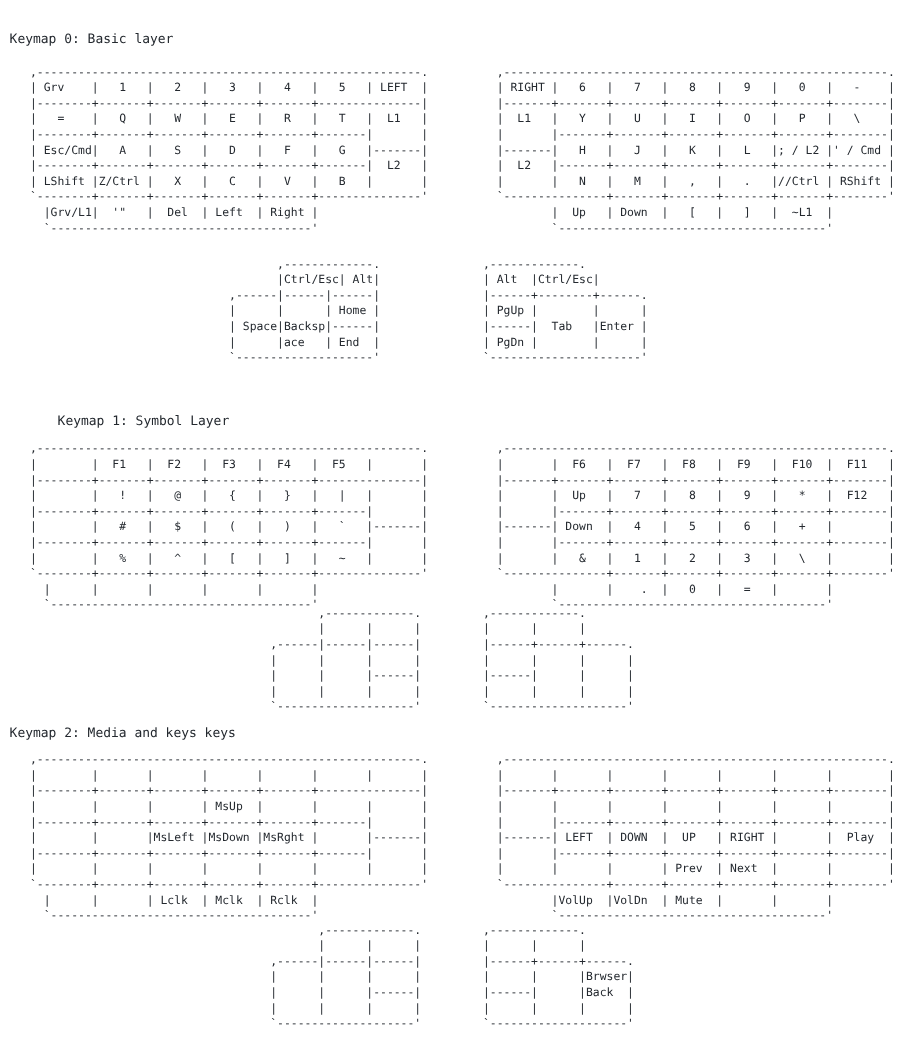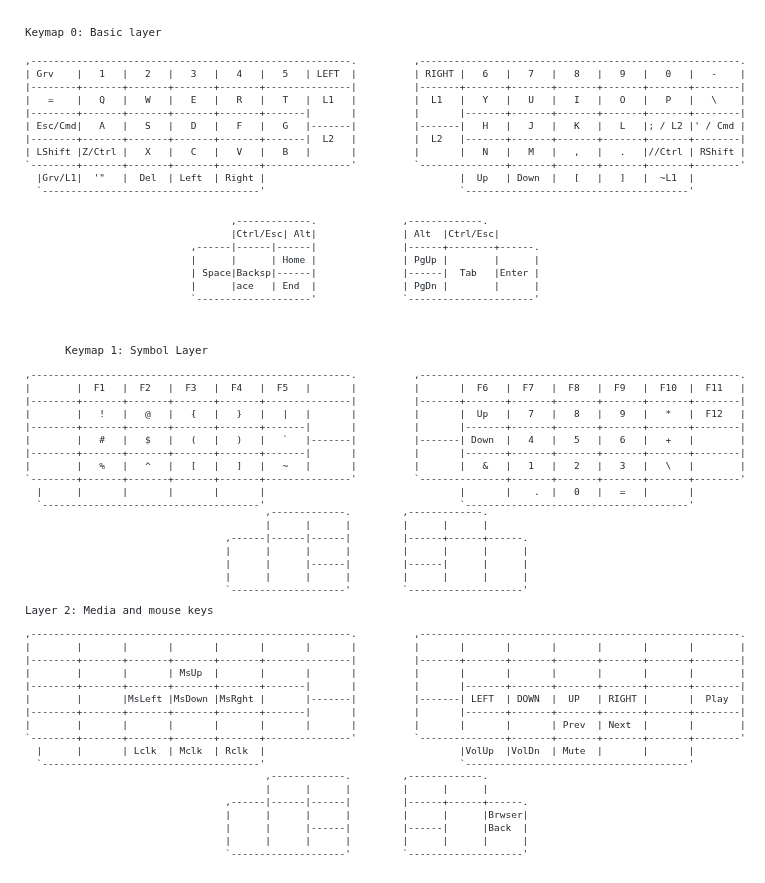--- a/index.html
+++ b/index.html
@@ -6,21 +6,21 @@
   body {
     width: 765px; height: 883px;
     background: #ffffff;
     position: relative;
     overflow: hidden;
     font-family: "DejaVu Sans Mono", "Liberation Mono", monospace;
   }
   .doc { position: absolute; inset: 0; }
   .heading {
     position: absolute;
-    left: 25px;
+    left: 8px;
     font-size: 10.8px;
     line-height: 13px;
     color: #24292f;
     white-space: pre;
     font-family: "DejaVu Sans Mono", "Liberation Mono", monospace;
   }
   pre.art {
     position: absolute;
     left: 25px;
     margin: 0;
@@ -78,21 +78,21 @@
   |      |       |       |       |       |                                  |       |    .  |   0   |   =   |       |
   `--------------------------------------'                                  `---------------------------------------'</pre>
   <pre class="art" id="a1t">                                          ,-------------.         ,-------------.
                                           |      |      |         |      |      |
                                    ,------|------|------|         |------+------+------.
                                    |      |      |      |         |      |      |      |
                                    |      |      |------|         |------|      |      |
                                    |      |      |      |         |      |      |      |
                                    `--------------------'         `--------------------'</pre>
 
-  <div class="heading" id="h2">Layer 2: Media and mouse keys</div>
+  <div class="heading" id="h2">Keymap 2: Media and keys keys</div>
   <pre class="art" id="a2m">,--------------------------------------------------------.          ,--------------------------------------------------------.
 |        |       |       |       |       |       |       |          |       |       |       |       |       |       |        |
 |--------+-------+-------+-------+-------+---------------|          |-------+-------+-------+-------+-------+-------+--------|
 |        |       |       | MsUp  |       |       |       |          |       |       |       |       |       |       |        |
 |--------+-------+-------+-------+-------+-------|       |          |       |-------+-------+-------+-------+-------+--------|
 |        |       |MsLeft |MsDown |MsRght |       |-------|          |-------| LEFT  | DOWN  |  UP   | RIGHT |       |  Play  |
 |--------+-------+-------+-------+-------+-------|       |          |       |-------+-------+-------+-------+-------+--------|
 |        |       |       |       |       |       |       |          |       |       |       | Prev  | Next  |       |        |
 `--------+-------+-------+-------+-------+---------------'          `---------------+-------+-------+-------+-------+--------'
   |      |       | Lclk  | Mclk  | Rclk  |                                  |VolUp  |VolDn  | Mute  |       |       |

